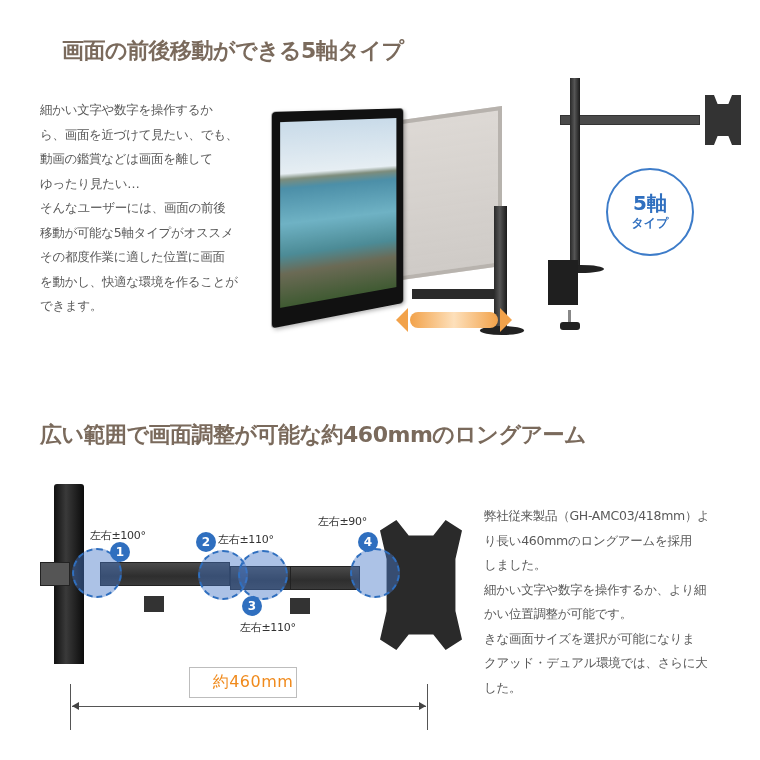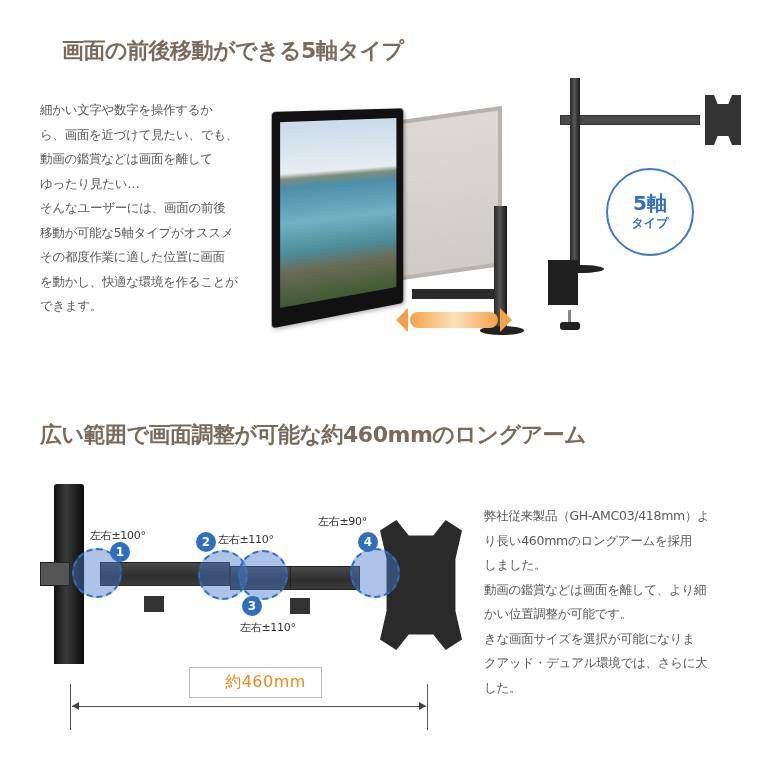--- a/index.html
+++ b/index.html
@@ -125,21 +125,21 @@
   }
 
   
   #dim-left { position: absolute; left: 70px; top: 684px; width: 1px; height: 46px; background: #555; }
   #dim-right { position: absolute; left: 427px; top: 684px; width: 1px; height: 46px; background: #555; }
   #dim-line { position: absolute; left: 72px; top: 706px; width: 354px; height: 1px; background: #555; }
   #dim-line::before, #dim-line::after { content: ""; position: absolute; top: -4px; border: 4px solid transparent; }
   #dim-line::before { left: 0; border-right: 7px solid #444; border-left: 0; }
   #dim-line::after { right: 0; border-left: 7px solid #444; border-right: 0; }
   #dim-label {
-    position: absolute; left: 189px; top: 667px; width: 133px; height: 31px;
+    position: absolute; left: 189px; top: 667px; width: 108px; height: 31px;
     border: 1px solid #bdbdbd; background: #fff;
     color: #f08a1c; font-size: 16px; display: flex; align-items: center; justify-content: center;
     letter-spacing: 0.5px;
     padding-left: 20px;
   }
 </style>
 </head>
 <body>
 
 <div id="h1" class="heading">画面の前後移動ができる5軸タイプ</div>
@@ -212,18 +212,18 @@
 
 <div id="dim-left"></div>
 <div id="dim-right"></div>
 <div id="dim-line"></div>
 <div id="dim-label">約460mm</div>
 
 <div id="desc2" class="body-text">
   <span class="ln">弊社従来製品（GH-AMC03/418mm）よ</span>
   <span class="ln">り長い460mmのロングアームを採用</span>
   <span class="ln">しました。</span>
-  <span class="ln">動画の鑑賞などは画面を離して、より細</span>
+  <span class="ln">細かい文字や数字を操作するか、より細</span>
   <span class="ln">かい位置調整が可能です。</span>
   <span class="ln">きな画面サイズを選択が可能になりま</span>
   <span class="ln">クアッド・デュアル環境では、さらに大</span>
   <span class="ln">した。</span>
 </div>
 
 </body></html>

